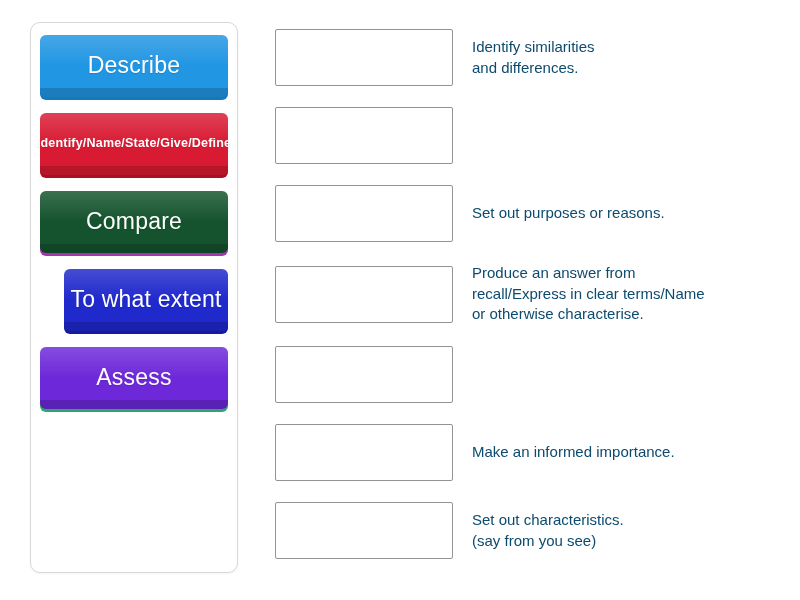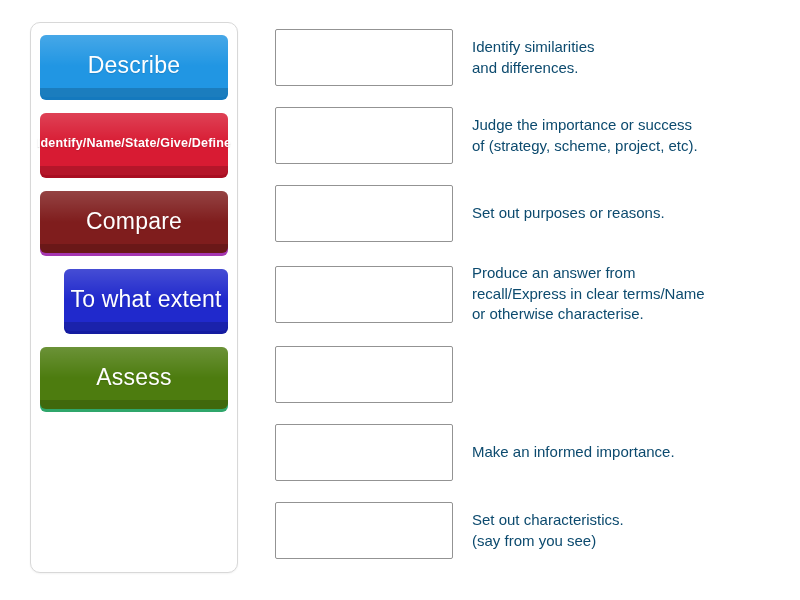--- a/index.html
+++ b/index.html
@@ -129,42 +129,40 @@
 <div id="app">
 
   <div class="tile-panel">
 
   <div class="tile" style="background: rgb(33, 150, 227); box-shadow: rgb(20, 121, 190) 0px 3px 0px;">
         <span class="tile-label">Describe</span>
       </div>
       <div class="tile small" style="background: rgb(216, 27, 51); box-shadow: rgb(169, 14, 34) 0px 3px 0px;">
         <span class="tile-label">Identify/Name/State/Give/Define</span>
       </div>
-      <div class="tile" style="background: #7f1d1d; box-shadow: rgb(165, 54, 176) 0px 3px 0px;">
+      <div class="tile" style="background: #14532d; box-shadow: rgb(165, 54, 176) 0px 3px 0px;">
         <span class="tile-label">Compare</span>
       </div>
       <div class="tile" style="background: rgb(32, 41, 204); box-shadow: rgb(20, 27, 160) 0px 3px 0px; margin-left: 24px;">
         <span class="tile-label">To what extent</span>
       </div>
-      <div class="tile" style="background: #4d7c0f; box-shadow: rgb(47, 166, 107) 0px 3px 0px;">
+      <div class="tile" style="background: #6d28d9; box-shadow: rgb(47, 166, 107) 0px 3px 0px;">
         <span class="tile-label">Assess</span>
       </div>
     </div>
 
   <div class="match-list">
 
   <div class="match-row">
         <div class="drop-zone"></div>
         <div class="definition">Identify similarities
 and differences.</div>
       </div>
       <div class="match-row">
         <div class="drop-zone"></div>
-        <div class="definition">Judge the importance or success
-of (strategy, scheme, project, etc).</div>
       </div>
       <div class="match-row">
         <div class="drop-zone"></div>
         <div class="definition">Set out purposes or reasons.</div>
       </div>
       <div class="match-row">
         <div class="drop-zone"></div>
         <div class="definition">Produce an answer from
 recall/Express in clear terms/Name
 or otherwise characterise.</div>

